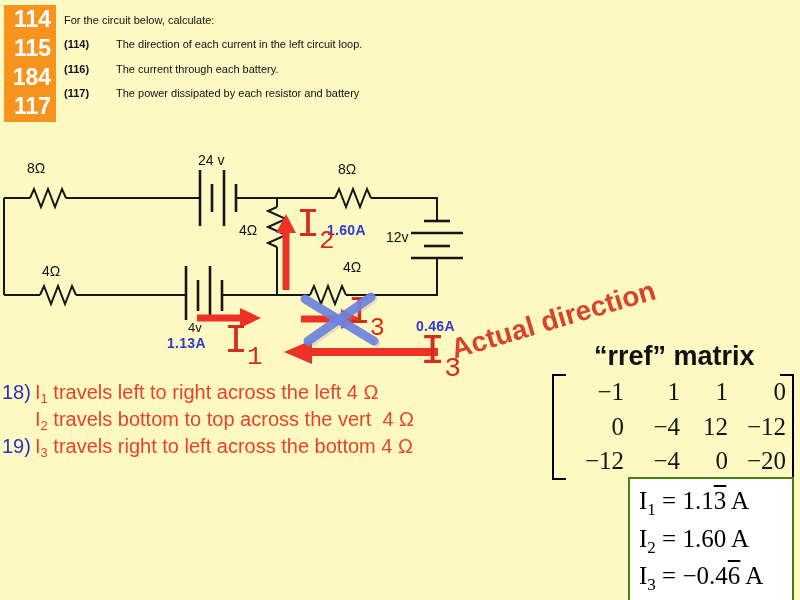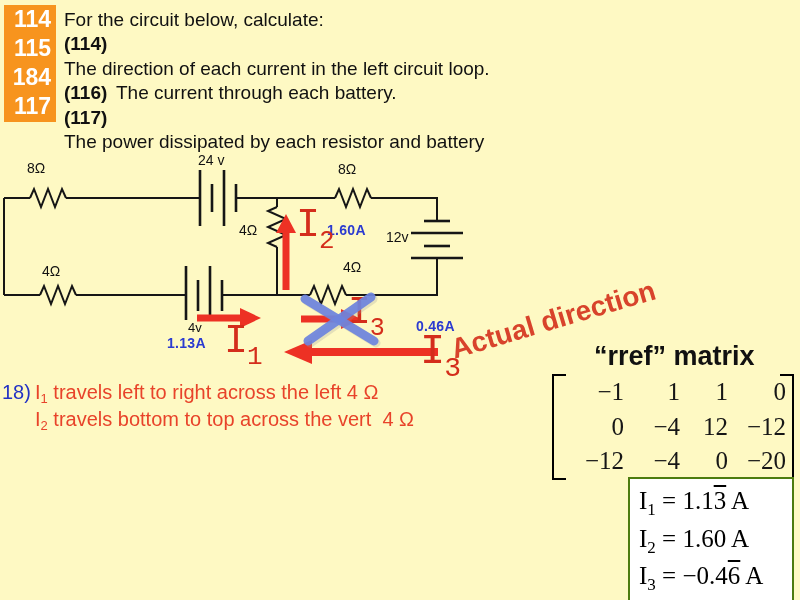--- a/index.html
+++ b/index.html
@@ -5,21 +5,21 @@
   html,body{margin:0;padding:0;background:#fff;}
   .slide{position:relative;width:800px;height:600px;background:#fef9c3;overflow:hidden;
          font-family:"Liberation Sans",sans-serif;color:#161616;}
   .abs{position:absolute;}
 
   
   .badge{left:4px;top:5px;width:52px;height:117px;background:#F7941E;z-index:2;}
   .badge div{color:#fff;font-weight:700;font-size:23px;line-height:29px;text-align:right;padding-right:5px;}
 
   
-  .problem{left:64px;top:8px;width:470px;font-size:19px;line-height:24.4px;color:#111;}
+  .problem{left:64px;top:8px;width:470px;font-size:11px;line-height:24.4px;color:#111;}
   .pitem .pnum{display:inline-block;width:52px;font-weight:700;}
   .pitem .ptext{white-space:pre;}
 
   
   .circuit-svg{left:0;top:140px;z-index:1;}
   .cross-svg{left:295px;top:288px;z-index:4;}
 
   
   .clabel{font-size:14px;color:#111;z-index:2;}
   .clabel-sm{font-size:13px;color:#111;z-index:2;}
@@ -193,14 +193,17 @@
     <div class="rrow"><span>I</span><sub>2</sub><span> = </span><span>1.60</span><span class="ovl"></span><span> A</span></div>
     <div class="rrow"><span>I</span><sub>3</sub><span> = </span><span>−0.4</span><span class="ovl">6</span><span> A</span></div>
   </div>
 
   <div class="abs note n1">
     <span class="nnum">18)</span><span class="ncur"><span>I</span><sub>1</sub></span><span class="ntext"> travels left to right across the left 4 Ω</span>
   </div>
   <div class="abs note n2">
     <span class="nnum"></span><span class="ncur"><span>I</span><sub>2</sub></span><span class="ntext"> travels bottom to top across the vert  4 Ω</span>
   </div>
+  <div class="abs note n3">
+    <span class="nnum">19)</span><span class="ncur"><span>I</span><sub>3</sub></span><span class="ntext"> travels right to left across the bottom 4 Ω</span>
+  </div>
 
 </div>
 
 </body></html>

